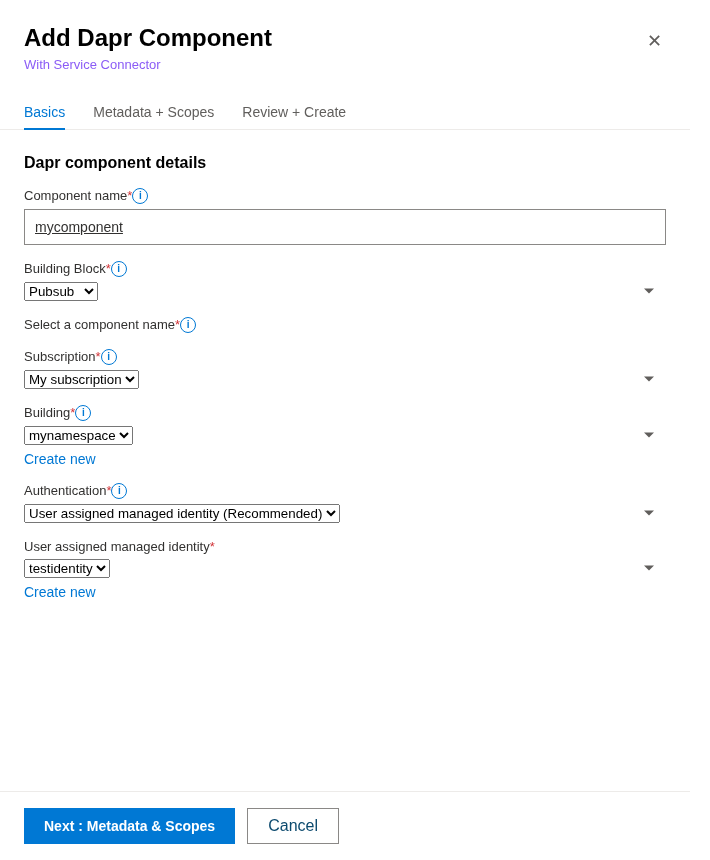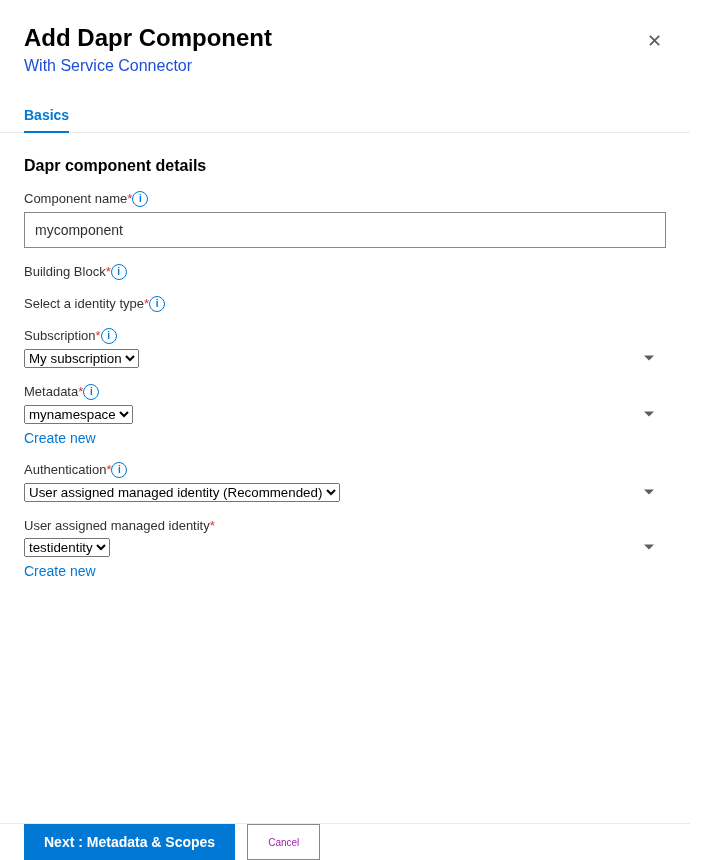--- a/index.html
+++ b/index.html
@@ -26,22 +26,22 @@
       justify-content: space-between;
       align-items: flex-start;
     }
     .dialog-title {
       font-size: 24px;
       font-weight: 600;
       color: #000;
       line-height: 1.2;
     }
     .dialog-subtitle {
-      font-size: 16px;
-      color: #1d4ed8;
+      font-size: 13px;
+      color: #8b5cf6;
       margin-top: 4px;
     }
     .close-btn {
       background: none;
       border: none;
       cursor: pointer;
       font-size: 18px;
       color: #605e5c;
       padding: 4px;
       line-height: 1;
@@ -58,21 +58,21 @@
       margin-right: 28px;
       font-size: 14px;
       color: #605e5c;
       cursor: pointer;
       border-bottom: 2px solid transparent;
       margin-bottom: -1px;
     }
     .tab.active {
       color: #0078d4;
       border-bottom: 2px solid #0078d4;
-      font-weight: 700;
+      font-weight: 400;
     }
     .form-body {
       padding: 24px 24px;
       flex: 1;
     }
     .section-title {
       font-size: 16px;
       font-weight: 600;
       margin-bottom: 16px;
       color: #000;
@@ -107,20 +107,21 @@
     }
     .text-input {
       width: 100%;
       height: 36px;
       border: 1px solid #8a8886;
       padding: 0 10px;
       font-size: 14px;
       color: #323130;
       outline: none;
       background: #fff;
+      text-decoration: underline;
     }
     .select-wrapper {
       position: relative;
       width: 100%;
     }
     .select-wrapper::after {
       content: '';
       position: absolute;
       right: 12px;
       top: 50%;
@@ -134,109 +135,123 @@
     }
     .create-new-link {
       color: #0078d4;
       font-size: 14px;
       cursor: pointer;
       text-decoration: none;
       display: inline-block;
       margin-top: 6px;
     }
     .dialog-footer {
-      padding: 0 24px;
+      padding: 16px 24px;
       border-top: 1px solid #edebe9;
       display: flex;
       gap: 12px;
       align-items: center;
       margin-top: auto;
     }
     .btn-primary {
       background: #0078d4;
       color: #fff;
       border: none;
       padding: 8px 20px;
       font-size: 14px;
       cursor: pointer;
       font-weight: 600;
       height: 36px;
     }
     .btn-secondary {
       background: #fff;
-      color: #a21caf;
+      color: #0c4a6e;
       border: 1px solid #8a8886;
       padding: 8px 20px;
-      font-size: 10px;
+      font-size: 16px;
       cursor: pointer;
       height: 36px;
     }
   </style>
 </head>
 <body>
 
 <div class="dialog">
   <div class="dialog-header">
     <div>
       <div class="dialog-title">Add Dapr Component</div>
       <div class="dialog-subtitle">With Service Connector</div>
     </div>
     <button class="close-btn">✕</button>
   </div>
 
   <div class="tabs">
     <div class="tab active">
       <span>Basics</span>
     </div>
+    <div class="tab">
+      <span>Metadata + Scopes</span>
+    </div>
+    <div class="tab">
+      <span>Review + Create</span>
+    </div>
   </div>
 
   <div class="form-body">
     <div class="section-title">Dapr component details</div>
 
     <div class="field-group">
       <div class="field-label">
         <span>Component name</span>
         <span class="required-star">*</span>
         <span class="info-icon">i</span>
       </div>
       <input type="text" class="text-input" value="mycomponent" style="">
     </div>
 
     <div class="field-group">
       <div class="field-label">
         <span>Building Block</span>
         <span class="required-star">*</span>
         <span class="info-icon">i</span>
       </div>
-    </div>
-
-    <div class="field-group">
-      <div class="field-label">
-        <span>Select a identity type</span>
+      <div class="select-wrapper">
+        <select>
+          <option value="Pubsub" selected="">Pubsub</option>
+          <option value="State">State</option>
+          <option value="Bindings">Bindings</option>
+          <option value="Secrets">Secrets</option>
+        </select>
+      </div>
+    </div>
+
+    <div class="field-group">
+      <div class="field-label">
+        <span>Select a component name</span>
         <span class="required-star">*</span>
         <span class="info-icon">i</span>
       </div>
     </div>
 
     <div class="field-group">
       <div class="field-label">
         <span>Subscription</span>
         <span class="required-star">*</span>
         <span class="info-icon">i</span>
       </div>
       <div class="select-wrapper">
         <select>
           <option value="My subscription" selected="">My subscription</option>
         </select>
       </div>
     </div>
 
     <div class="field-group">
       <div class="field-label">
-        <span>Metadata</span>
+        <span>Building</span>
         <span class="required-star">*</span>
         <span class="info-icon">i</span>
       </div>
       <div class="select-wrapper">
         <select>
           <option value="mynamespace" selected="">mynamespace</option>
         </select>
       </div>
       <a class="create-new-link">Create new</a>
     </div>

